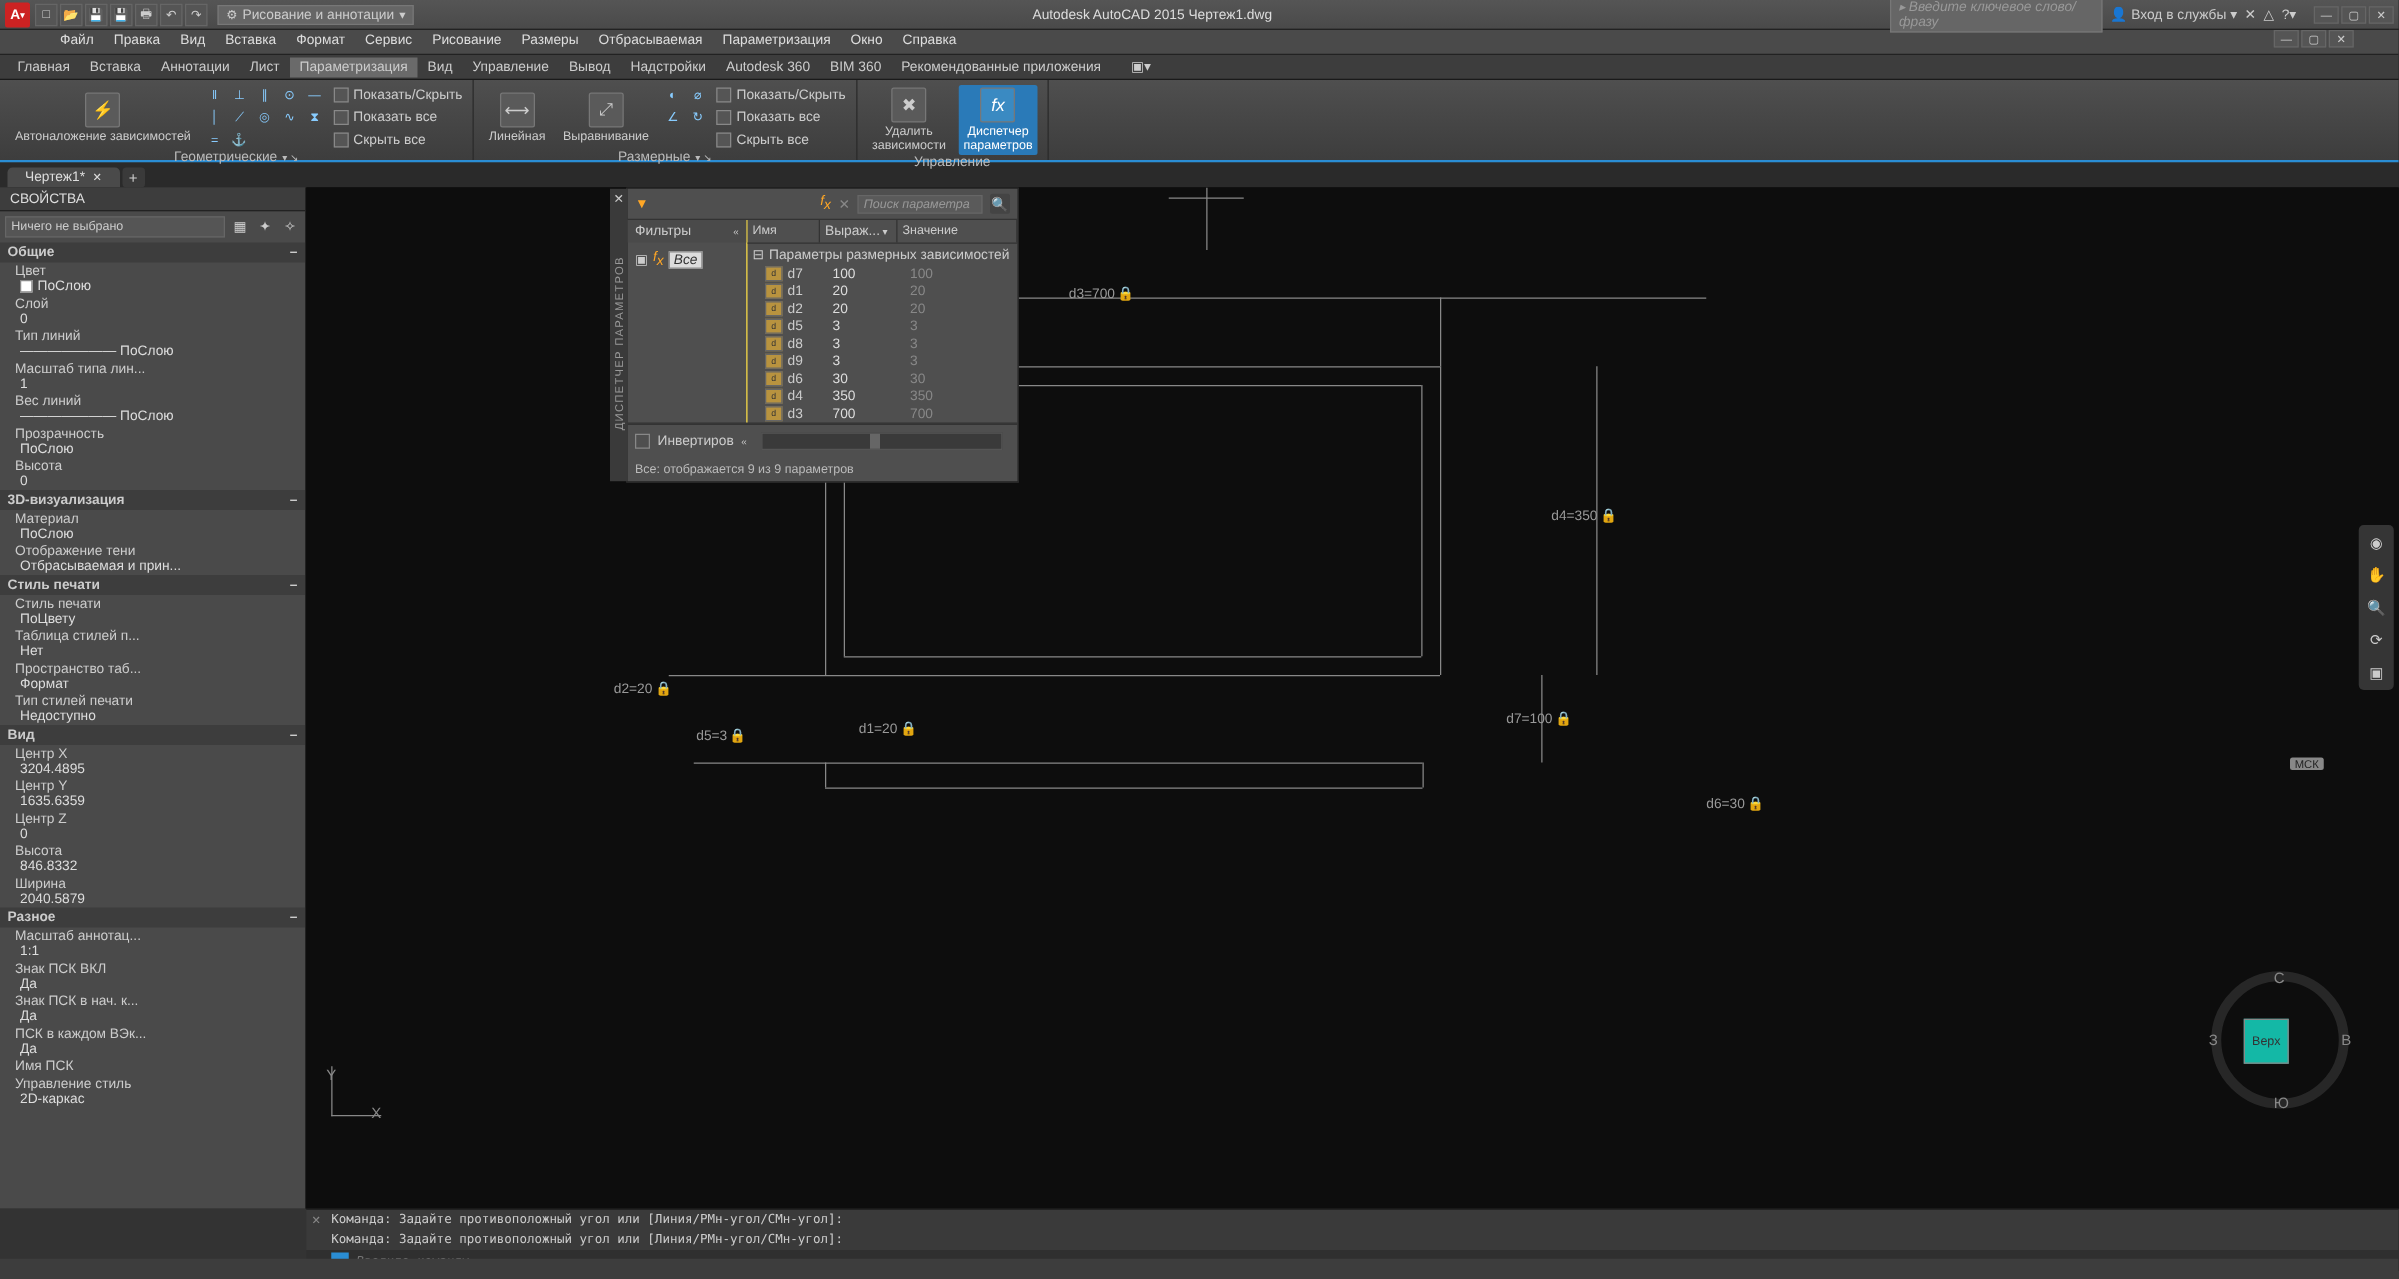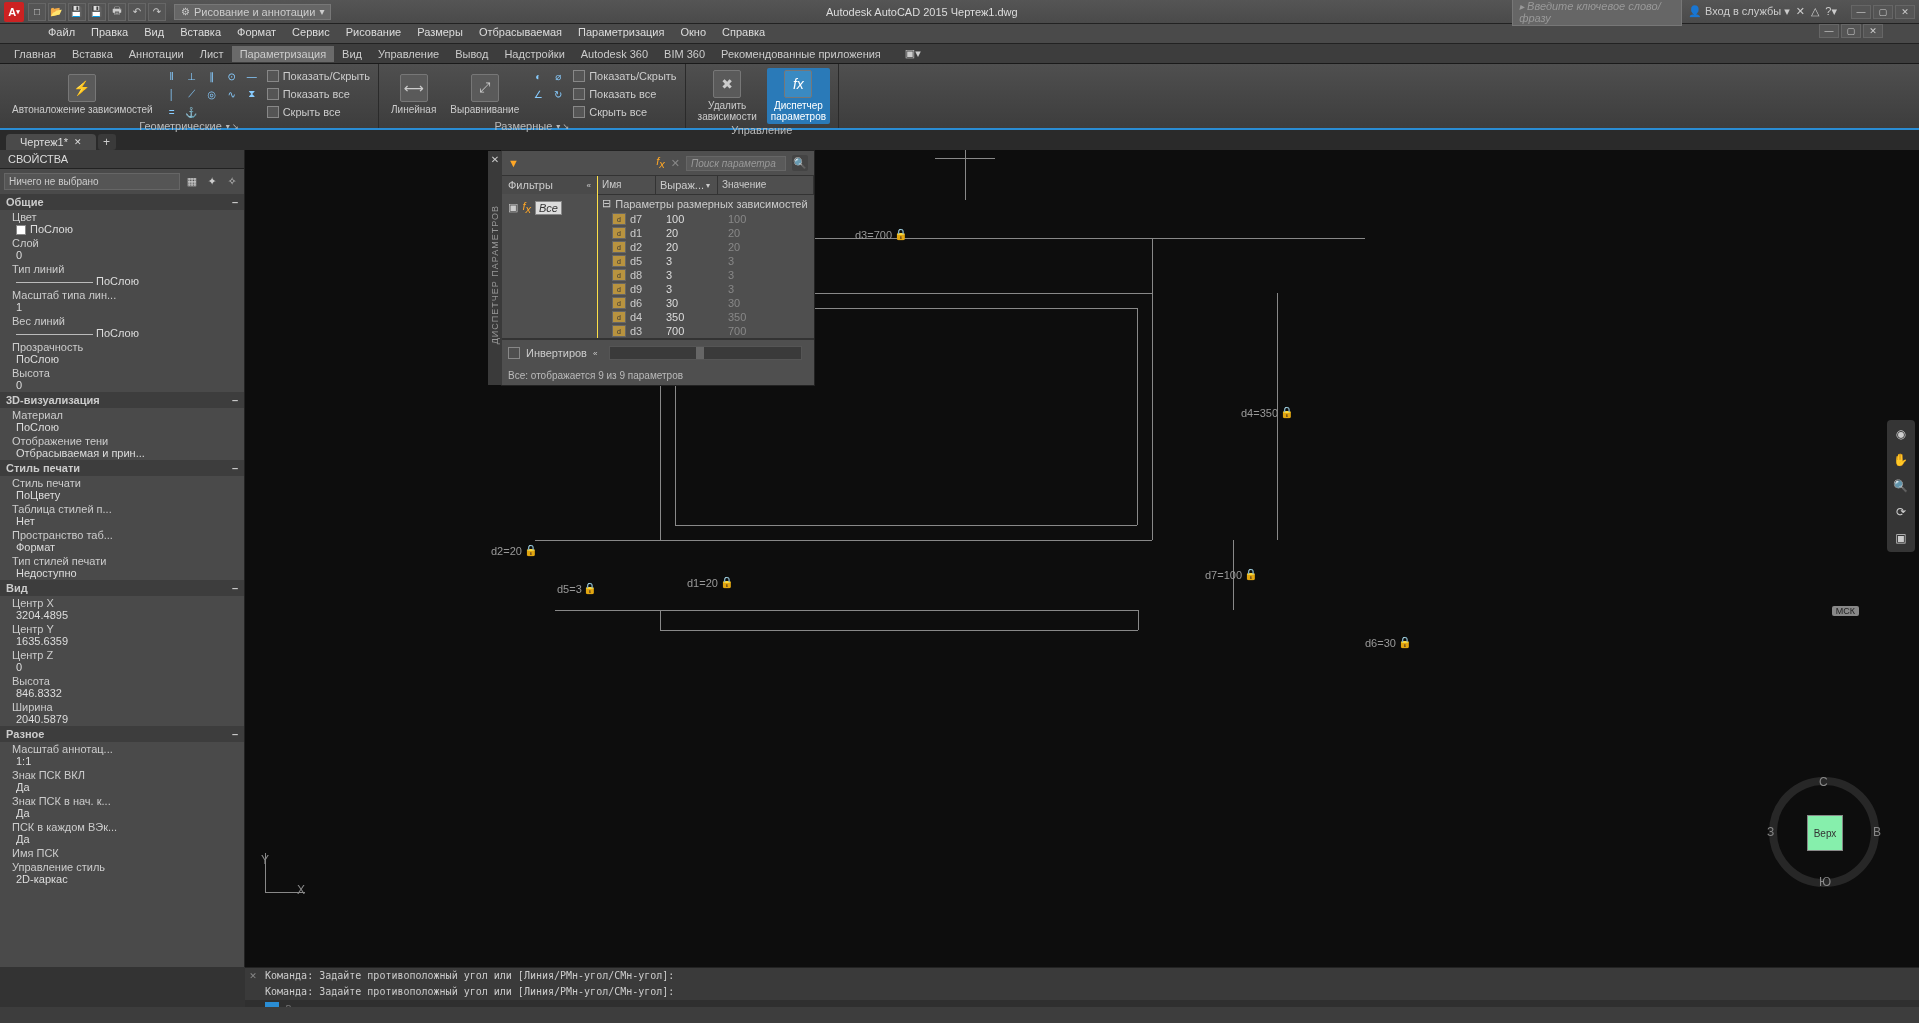--- a/index.html
+++ b/index.html
@@ -103,21 +103,21 @@
 .crosshair { position: absolute; left: 720px; top: 8px; }
 .crosshair::before { content: ''; position: absolute; left: 0; top: -8px; width: 1px; height: 50px; background: #888; }
 .crosshair::after { content: ''; position: absolute; left: -30px; top: 0px; width: 60px; height: 1px; background: #888; }
 .geom-line { position: absolute; background: #888; }
 .ucs { position: absolute; left: 10px; bottom: 64px; width: 50px; height: 50px; }
 .ucs-y { position: absolute; left: 6px; top: 0; color: #888; font-size: 12px; }
 .ucs-x { position: absolute; right: 0; bottom: 6px; color: #888; font-size: 12px; }
 .ucs-line-v { position: absolute; left: 10px; bottom: 10px; width: 1px; height: 40px; background: #888; }
 .ucs-line-h { position: absolute; left: 10px; bottom: 10px; width: 40px; height: 1px; background: #888; }
 .viewcube { position: absolute; right: 40px; bottom: 80px; width: 110px; height: 110px; }
-.vc-face { position: absolute; left: 38px; top: 38px; width: 36px; height: 36px; background: #86efac; color: #333; display: flex; align-items: center; justify-content: center; font-size: 10px; border: 1px solid #888; cursor: pointer; }
+.vc-face { position: absolute; left: 26px; top: 38px; width: 36px; height: 36px; background: #14b8a6; color: #333; display: flex; align-items: center; justify-content: center; font-size: 10px; border: 1px solid #888; cursor: pointer; }
 .vc-ring { position: absolute; inset: 0; border: 8px solid rgba(100,100,100,0.3); border-radius: 50%; }
 .vc-dir { position: absolute; color: #888; font-size: 12px; }
 .nav-bar { position: absolute; right: 4px; top: 270px; width: 28px; background: rgba(80,80,80,0.6); border-radius: 4px; padding: 4px 0; display: flex; flex-direction: column; align-items: center; gap: 6px; }
 .nav-tool { width: 20px; height: 20px; display: flex; align-items: center; justify-content: center; cursor: pointer; font-size: 12px; color: #ccc; }
 .wcs-tag { position: absolute; right: 60px; top: 456px; background: #888; color: #222; font-size: 9px; padding: 0 4px; border-radius: 2px; }
 
 
 .cmdline { position: absolute; left: 245px; right: 0; bottom: 16px; height: 40px; background: #3a3a3a; border-top: 1px solid #222; }
 .cmd-close { position: absolute; left: 2px; top: 2px; width: 12px; height: 12px; font-size: 9px; cursor: pointer; display: flex; align-items: center; justify-content: center; color: #888; }
 .cmd-history { padding: 2px 4px 2px 20px; font-size: 10px; font-family: Consolas, monospace; color: #ccc; line-height: 12px; }

